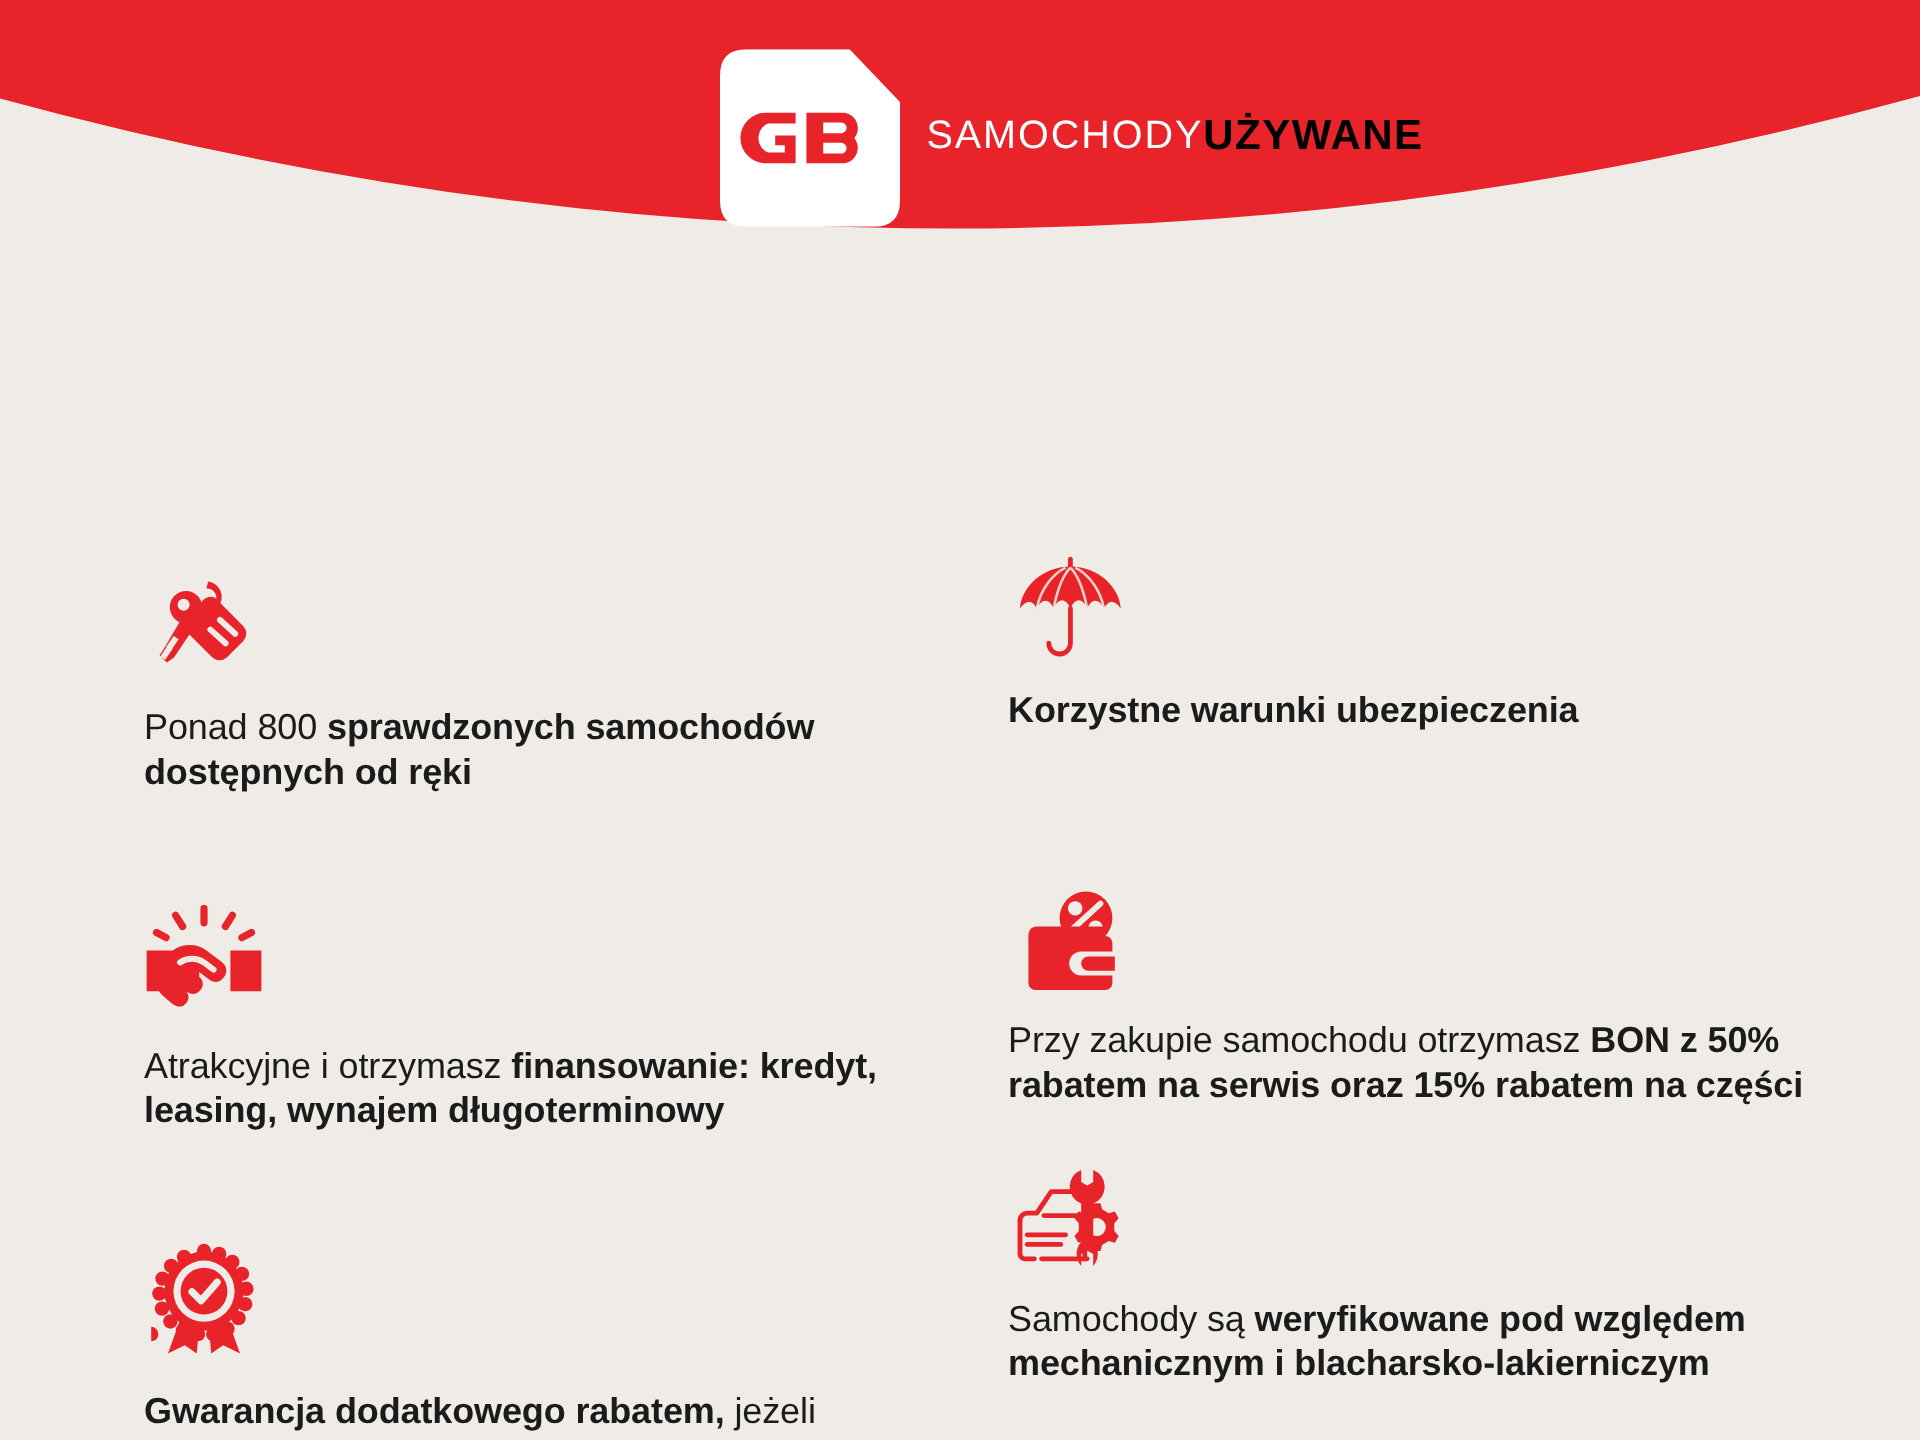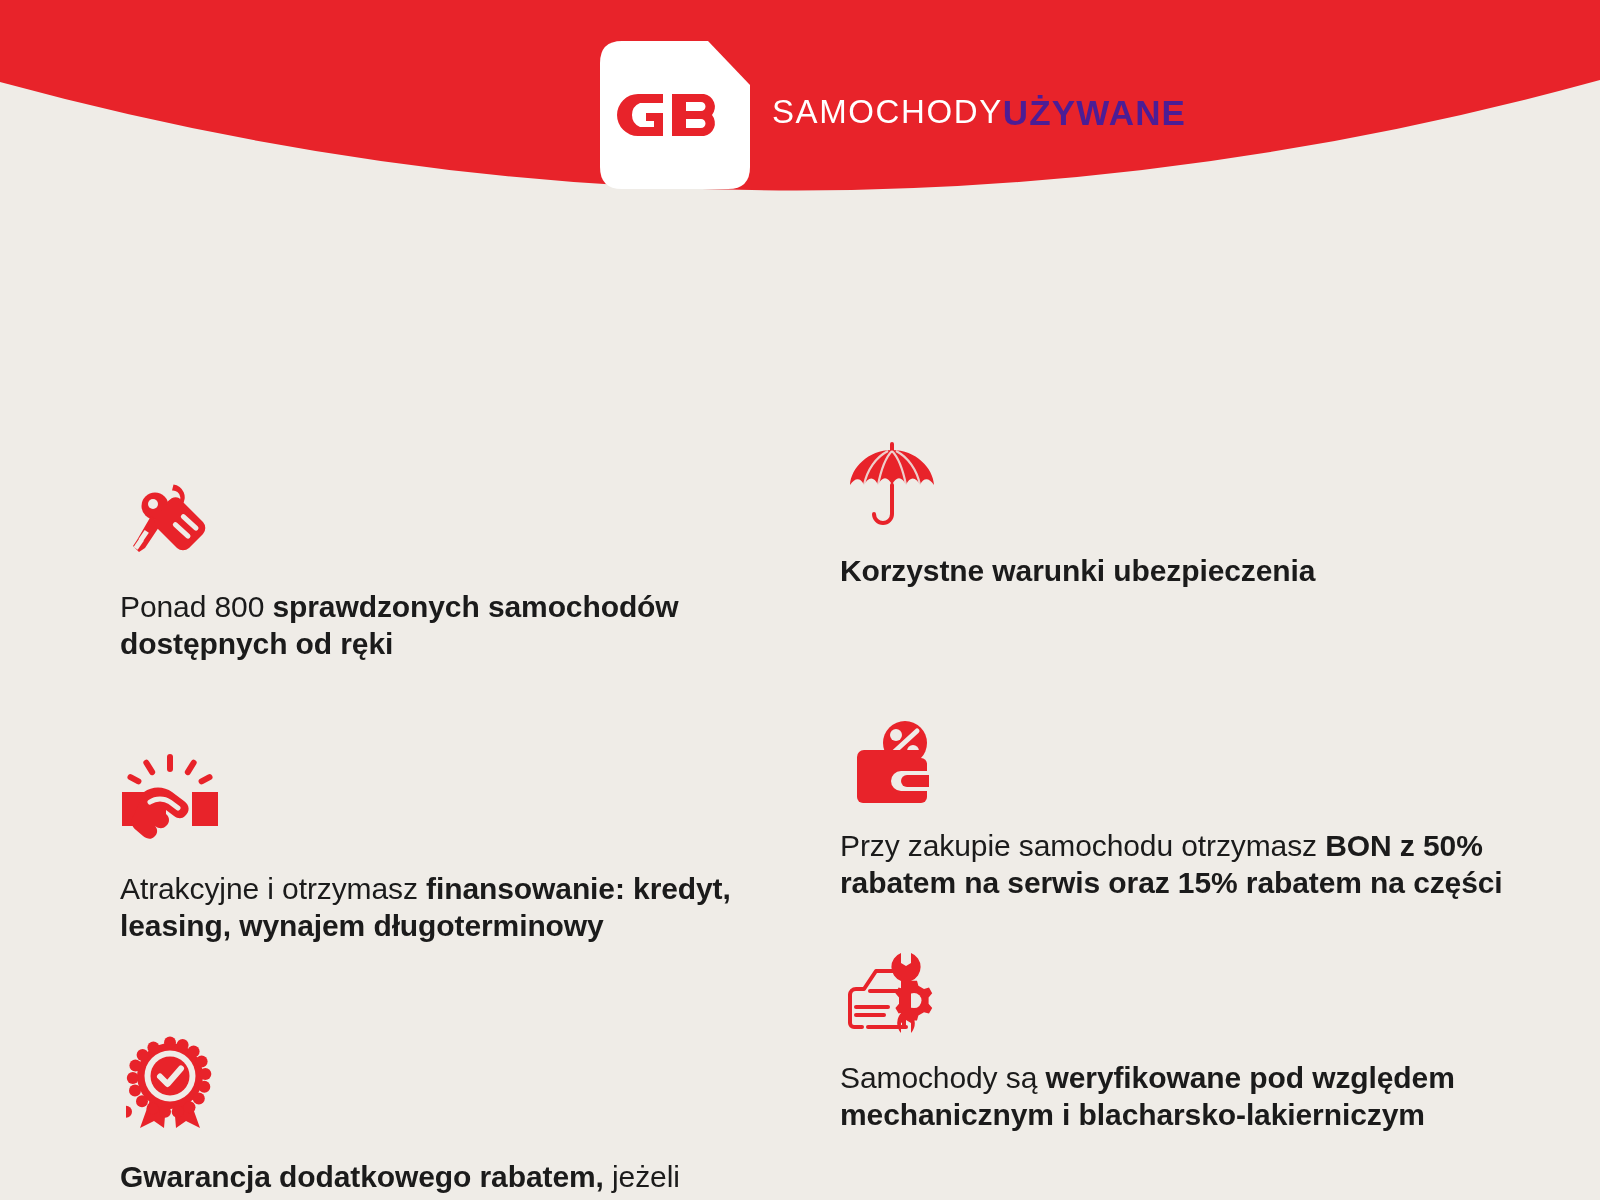--- a/index.html
+++ b/index.html
@@ -56,21 +56,21 @@
   }
   .wordmark-line1 {
     color: #ffffff;
     font-size: 33px;
     font-weight: 300;
     letter-spacing: 1.6px;
     line-height: 38px;
     white-space: nowrap;
   }
   .wordmark-line2 {
-    color: #4c1d95;
+    color: #000000;
     font-size: 35px;
     font-weight: bold;
     letter-spacing: 1.2px;
     line-height: 40px;
     white-space: nowrap;
   }
 
   
   #features {
     position: absolute;
@@ -113,21 +113,21 @@
 
   
   #col-left .feature-item:nth-child(1) { margin-top: 14px; }
   #col-left .feature-item:nth-child(2) { margin-top: 88px; }
   #col-left .feature-item:nth-child(3) { margin-top: 82px; }
   #col-left .feature-item:nth-child(1) .feature-icon { padding-top: 22px; }
   #col-left .feature-item:nth-child(2) .feature-icon { padding-top: 4px; }
   #col-left .feature-item:nth-child(3) .feature-icon { padding-top: 10px; }
 
   
-  #col-right .feature-item:nth-child(1) { }
+  #col-right .feature-item:nth-child(1) { margin-top: 22px; }
   #col-right .feature-item:nth-child(2) { margin-top: 104px; }
   #col-right .feature-item:nth-child(3) { margin-top: 40px; }
   #col-right .feature-item:nth-child(1) .feature-icon { padding-top: 0px; }
   #col-right .feature-item:nth-child(2) .feature-icon { padding-top: 24px; }
   #col-right .feature-item:nth-child(3) .feature-icon { padding-top: 6px; }
 
   #col-right .feature-icon { width: 104px; }
   #col-right .feature-item { gap: 18px; }
 </style>
 </head>

